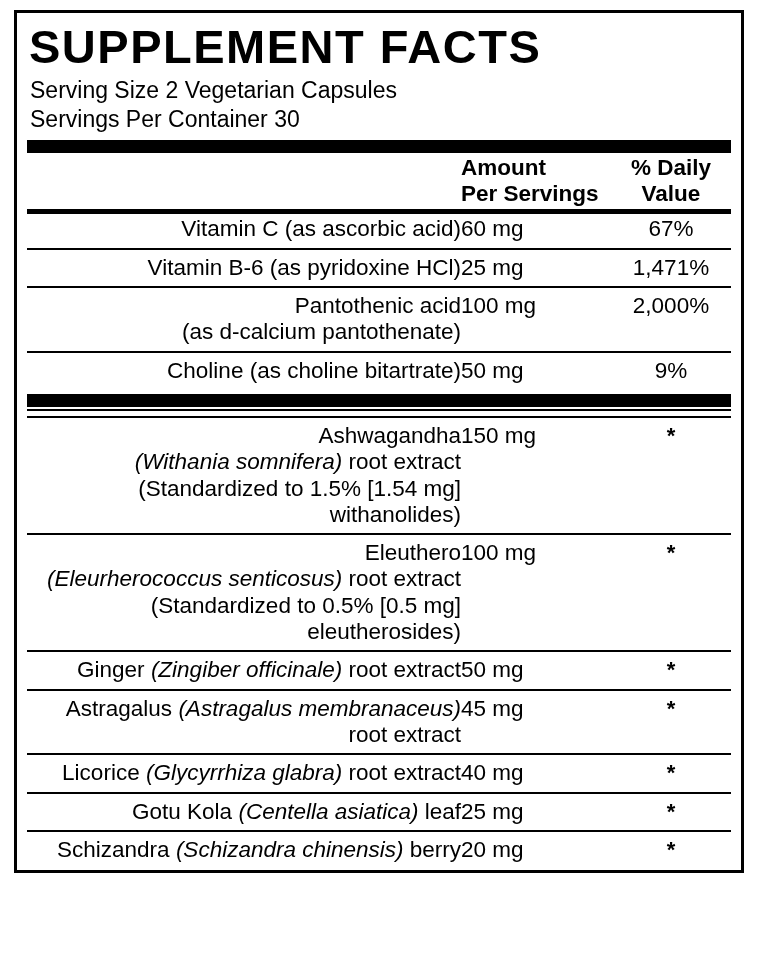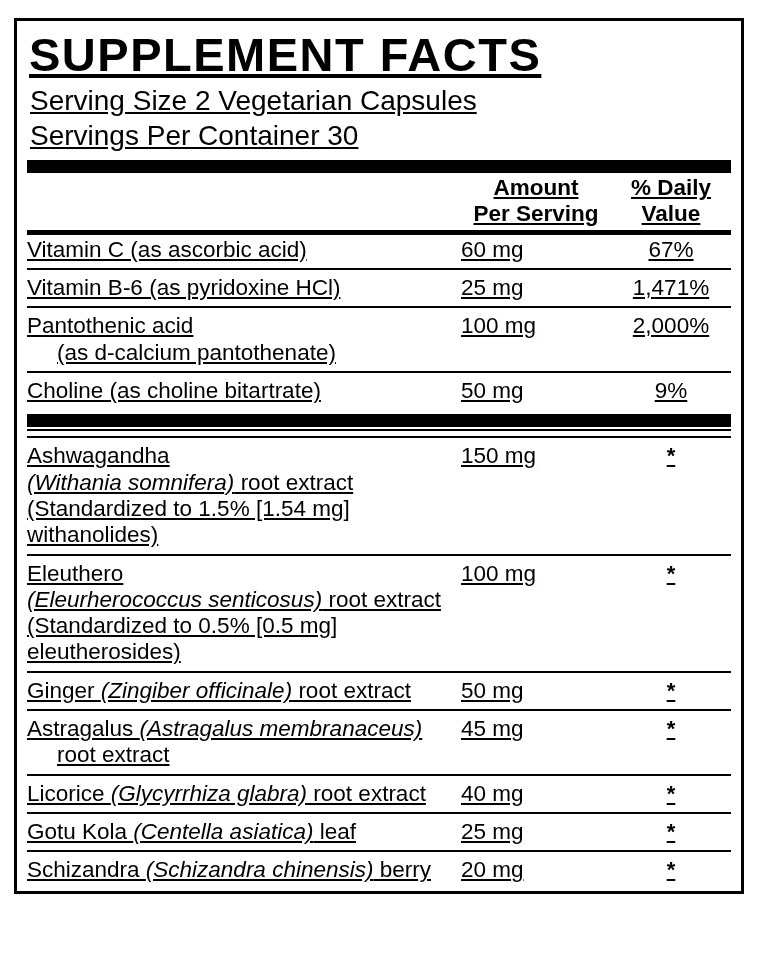--- a/index.html
+++ b/index.html
@@ -12,39 +12,38 @@
     height: 964px;
     font-family: "Liberation Sans", sans-serif;
     color: #000000;
     overflow: hidden;
   }
   .page {
     position: relative;
     width: 626px;
     height: 964px;
     box-sizing: border-box;
-    padding: 18px 14px;
-    text-decoration: underline;
+    padding: 10px 14px;
   }
   .panel {
     border: 3px solid #000;
     box-sizing: border-box;
     padding: 6px 10px 4px 10px;
     width: 730px;
   }
   .title {
     font-size: 47px;
     font-weight: bold;
     letter-spacing: 1.5px;
     line-height: 1.0;
     margin: 4px 0 6px 2px;
     white-space: nowrap;
   }
   .serving-line {
-    font-size: 28px;
+    font-size: 23px;
     line-height: 1.24;
     margin-left: 3px;
   }
   .rule-thick {
     height: 13px;
     background: #000;
     margin: 7px 0 0 0;
   }
   .rule-med {
     height: 5px;
@@ -54,38 +53,37 @@
   table.facts {
     width: 100%;
     border-collapse: collapse;
     font-size: 22.5px;
   }
   table.facts td {
     vertical-align: top;
     padding: 2px 0 3px 0;
   }
   td.name {
-    text-align: left;
+    text-align: right;
     padding-left: 3px;
     line-height: 1.17;
   }
   td.amount {
     text-align: left;
     width: 150px;
     white-space: nowrap;
   }
   td.dv {
     text-align: center;
     width: 120px;
     white-space: nowrap;
     margin-top: 16px;
   }
   .hdr td {
     font-weight: bold;
-    text-align: center;
     line-height: 1.14;
     padding: 4px 0 5px 0;
   }
   .row-sep td {
     padding: 0;
   }
   .sep-line {
     height: 2px;
     background: #000;
     width: 100%;
@@ -108,21 +106,21 @@
     <div class="serving-line">Servings Per Container 30</div>
 
     <div class="rule-thick"></div>
 
     <table class="facts">
       <tbody>
           <tr class="hdr">
         <td class="name"></td>
         <td class="amount">
           <span>Amount</span><br>
-          <span>Per Serving</span>
+          <span>Per Servings</span>
         </td>
         <td class="dv">
           <span>% Daily</span><br>
           <span>Value</span>
         </td>
       </tr>
     </tbody>
       </table>
 
     <div class="rule-med"></div>

